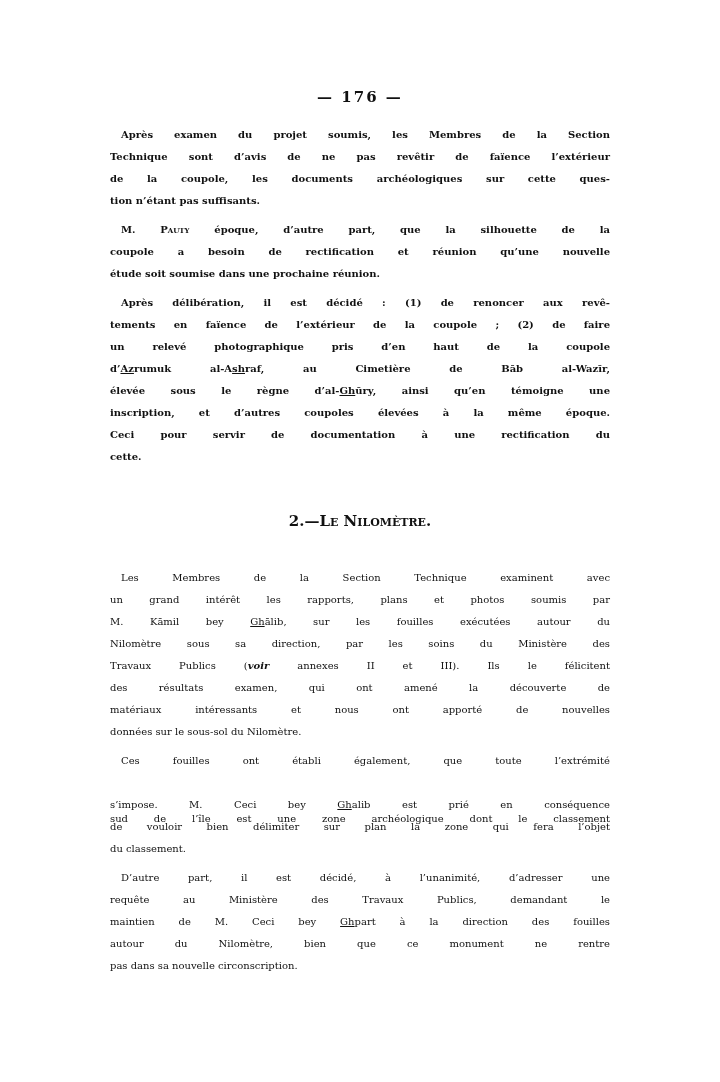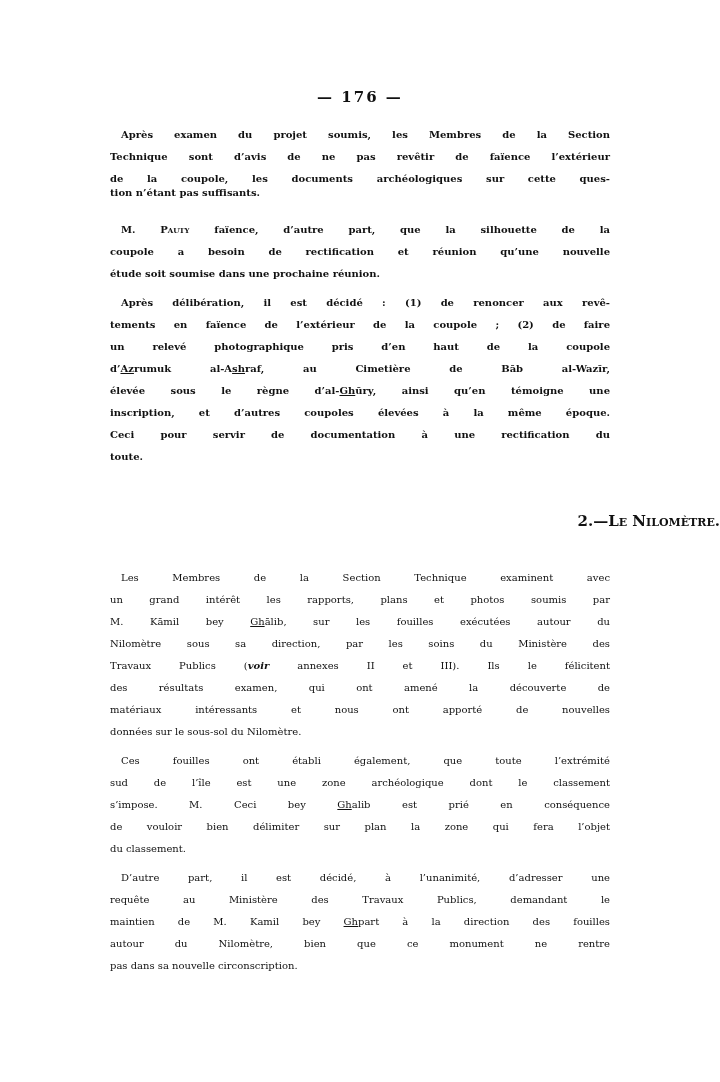--- a/index.html
+++ b/index.html
@@ -5,81 +5,81 @@
   html, body { margin: 0; padding: 0; background: #ffffff; }
   body { width: 720px; height: 1082px; position: relative; overflow: hidden; color: #111; }
   .page { position: absolute; left: 0; top: 0; width: 720px; height: 1074px; }
   .pnum { position: absolute; top: 88px; left: 0; width: 720px; text-align: center;
           font-family: "DejaVu Serif", serif; font-weight: bold; font-size: 15px; letter-spacing: 2px; }
   .line { position: absolute; left: 110px; width: 500px; font-family: "DejaVu Serif", serif;
           font-size: 10px; line-height: 22px; white-space: nowrap; text-align: justify; text-align-last: justify; }
   .line.last { text-align-last: left; }
   .line.indent { left: 121px; width: 489px; }
   .bold .line { font-weight: bold; }
-  .heading { position: absolute; top: 512px; left: 0; width: 720px; text-align: right;
+  .heading { position: absolute; top: 512px; left: 0; width: 720px; text-align: center;
              font-family: "DejaVu Serif", serif; font-weight: bold; font-size: 15px; }
   .sc { font-variant: small-caps; }
   .ul { text-decoration: underline; }
   .it { font-style: italic; font-weight: bold; }
 </style>
 </head>
 <body>
 
 <div class="page">
   <div class="pnum">— 176 —</div>
 
   <div class="bold">
     <div>
       <div class="line indent" style="top:124px">Après examen du projet soumis, les Membres de la Section</div>
       <div class="line" style="top:146px">Technique sont d’avis de ne pas revêtir de faïence l’extérieur</div>
       <div class="line" style="top:168px">de la coupole, les documents archéologiques sur cette ques-</div>
-      <div class="line last" style="top:182px">tion n’étant pas suffisants.</div>
+      <div class="line last" style="top:190px">tion n’étant pas suffisants.</div>
     </div>
 
     <div>
-      <div class="line indent" style="top:219px"><span>M. </span><span class="sc">Pauty</span><span> faïence, d’autre part, que la silhouette de la</span></div>
+      <div class="line indent" style="top:219px"><span>M. </span><span class="sc">Pauty</span><span> époque, d’autre part, que la silhouette de la</span></div>
       <div class="line" style="top:241px">coupole a besoin de rectification et réunion qu’une nouvelle</div>
       <div class="line last" style="top:263px">étude soit soumise dans une prochaine réunion.</div>
     </div>
 
     <div>
       <div class="line indent" style="top:292px">Après délibération, il est décidé : (1) de renoncer aux revê-</div>
       <div class="line" style="top:314px">tements en faïence de l’extérieur de la coupole ; (2) de faire</div>
       <div class="line" style="top:336px">un relevé photographique pris d’en haut de la coupole</div>
       <div class="line" style="top:358px"><span>d’</span><span class="ul">Az</span><span>rumuk al-A</span><span class="ul">sh</span><span>raf, au Cimetière de Bāb al-Wazīr,</span></div>
       <div class="line" style="top:380px"><span>élevée sous le règne d’al-</span><span class="ul">Gh</span><span>ūry, ainsi qu’en témoigne une</span></div>
       <div class="line" style="top:402px">inscription, et d’autres coupoles élevées à la même époque.</div>
       <div class="line" style="top:424px">Ceci pour servir de documentation à une rectification du</div>
-      <div class="line last" style="top:446px">toute.</div>
+      <div class="line last" style="top:446px">cette.</div>
     </div>
   </div>
 
   <div class="heading"><span class="sc">2.—Le Nilomètre.</span></div>
 
   <div>
     <div>
       <div class="line indent" style="top:567px">Les Membres de la Section Technique examinent avec</div>
       <div class="line" style="top:589px">un grand intérêt les rapports, plans et photos soumis par</div>
       <div class="line" style="top:611px"><span>M. Kāmil bey </span><span class="ul">Gh</span><span>ālib, sur les fouilles exécutées autour du</span></div>
       <div class="line" style="top:633px">Nilomètre sous sa direction, par les soins du Ministère des</div>
       <div class="line" style="top:655px"><span>Travaux Publics (</span><span class="it">voir</span><span> annexes II et III).  Ils le félicitent</span></div>
       <div class="line" style="top:677px">des résultats examen, qui ont amené la découverte de</div>
       <div class="line" style="top:699px">matériaux intéressants et nous ont apporté de nouvelles</div>
       <div class="line last" style="top:721px">données sur le sous-sol du Nilomètre.</div>
     </div>
 
     <div>
       <div class="line indent" style="top:750px">Ces fouilles ont établi également, que toute l’extrémité</div>
-      <div class="line" style="top:772px">sud de l’île est une zone archéologique dont le classement</div>
+      <div class="line" style="top:808px">sud de l’île est une zone archéologique dont le classement</div>
       <div class="line" style="top:794px"><span>s’impose.  M. Ceci bey </span><span class="ul">Gh</span><span>alib est prié en conséquence</span></div>
       <div class="line" style="top:816px">de vouloir bien délimiter sur plan la zone qui fera l’objet</div>
       <div class="line last" style="top:838px">du classement.</div>
     </div>
 
     <div>
       <div class="line indent" style="top:867px">D’autre part, il est décidé, à l’unanimité, d’adresser une</div>
       <div class="line" style="top:889px">requête au Ministère des Travaux Publics, demandant le</div>
-      <div class="line" style="top:911px"><span>maintien de M. Kamil bey </span><span class="ul">Gh</span><span>part à la direction des fouilles</span></div>
+      <div class="line" style="top:911px"><span>maintien de M. Ceci bey </span><span class="ul">Gh</span><span>part à la direction des fouilles</span></div>
       <div class="line" style="top:933px">autour du Nilomètre, bien que ce monument ne rentre</div>
       <div class="line last" style="top:955px">pas dans sa nouvelle circonscription.</div>
     </div>
   </div>
 </div>
 
 </body></html>

